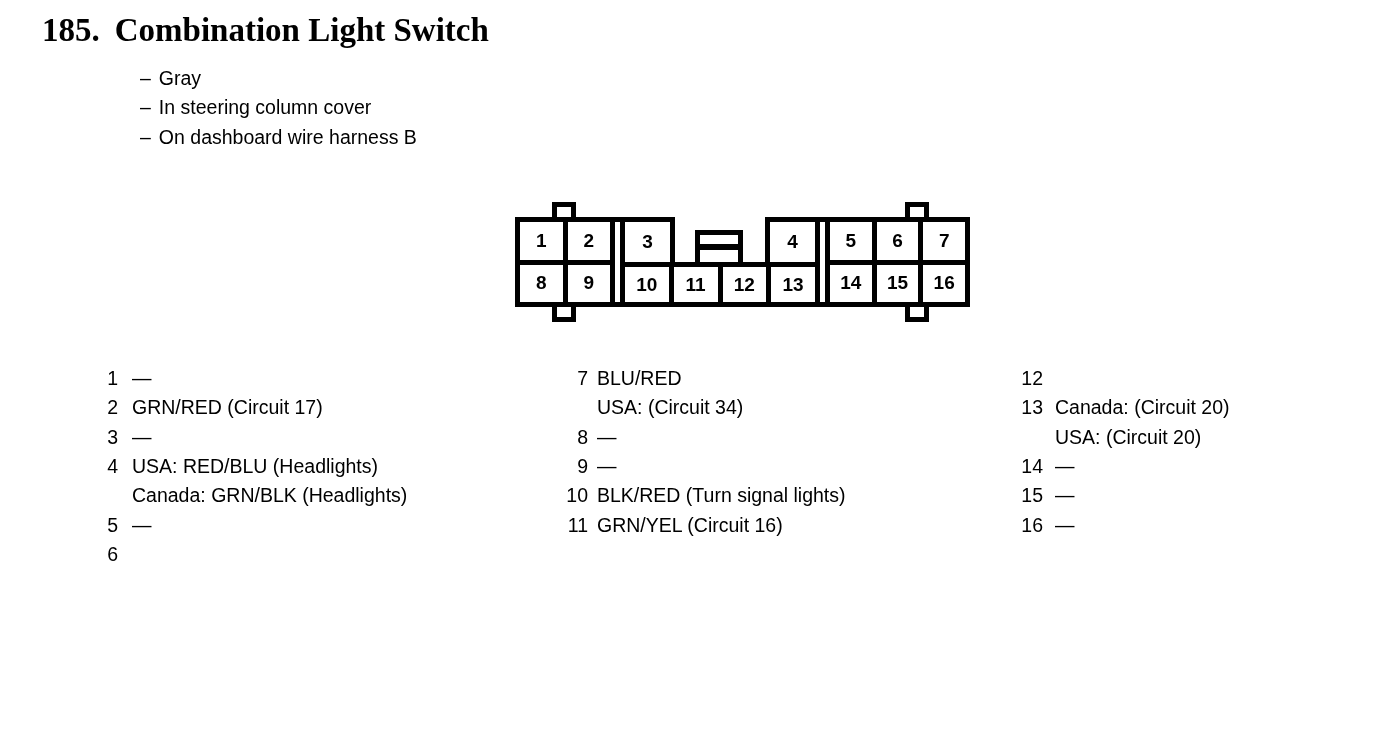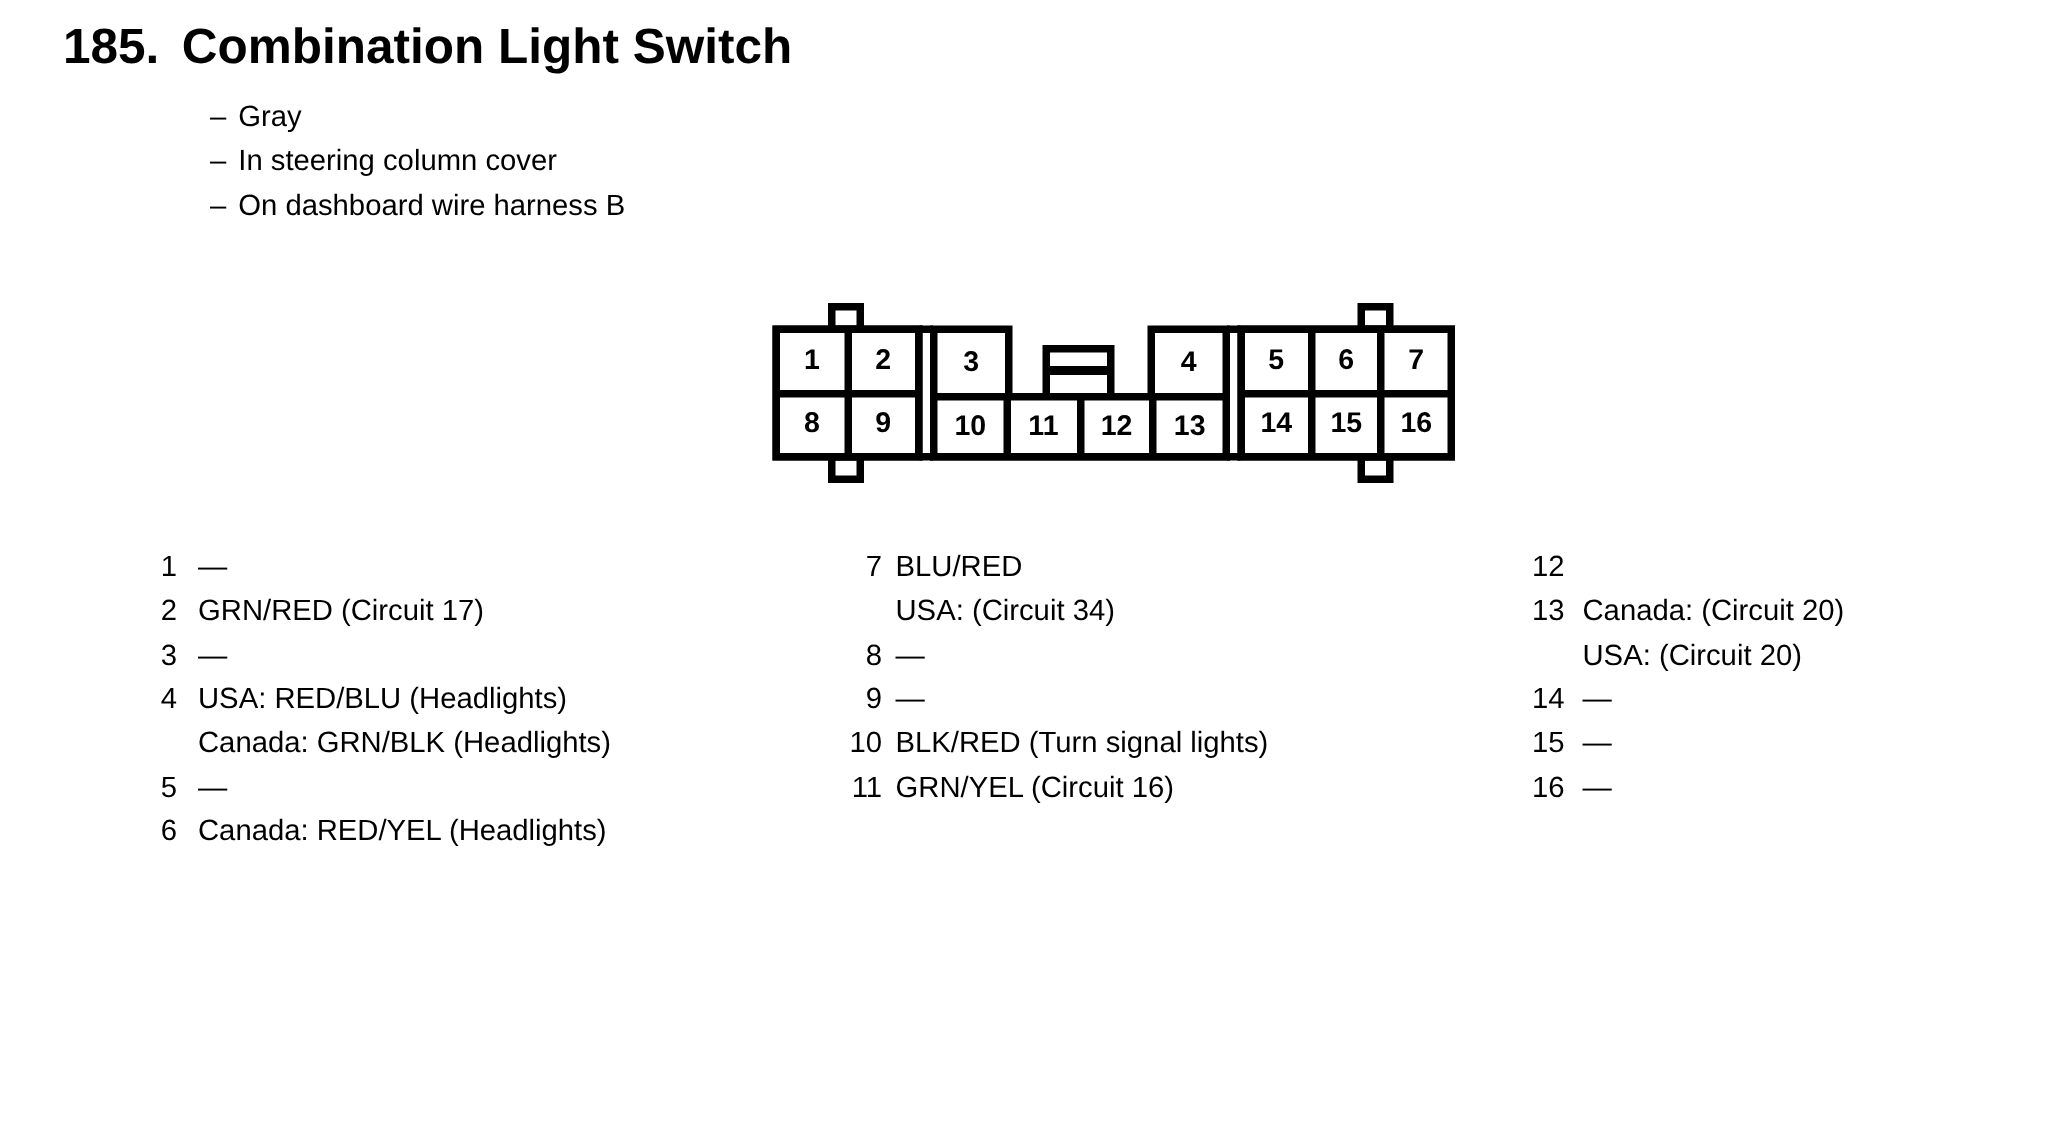--- a/index.html
+++ b/index.html
@@ -6,21 +6,21 @@
   body {
     width:1376px; height:748px; position:relative;
     background:#ffffff; color:#000;
     font-family:"Liberation Sans", sans-serif;
     overflow:hidden;
   }
 
   
   .title {
     position:absolute; left:42px; top:12px;
-    font-size:33px; font-weight:bold; white-space:nowrap;
+    font-size:33px; font-weight:bold; white-space:nowrap;font-family:Liberation Serif, serif;
   }
   .title .sec-num { margin-right:15px; }
 
   .notes { position:absolute; left:140px; top:64px; font-size:19.5px; line-height:29.4px; }
   .note-row { display:flex; white-space:nowrap; }
   .note-dash { margin-right:8px; }
 
   
   .connector { position:absolute; left:515px; top:202px; width:455px; height:120px; }
   .connector * { box-sizing:border-box; }
@@ -171,21 +171,20 @@
     </div>
     <div class="pin-entry">
       <span class="pin-num">5</span>
       <div class="pin-lines">
         <div class="pin-line">—</div>
       </div>
     </div>
     <div class="pin-entry">
       <span class="pin-num">6</span>
       <div class="pin-lines">
-        <div class="pin-line">Canada: RED/YEL (Headlights)</div>
       </div>
     </div>
   </div>
 <div class="pin-col" id="pin-col-1">
     <div class="pin-entry">
       <span class="pin-num">7</span>
       <div class="pin-lines">
         <div class="pin-line">BLU/RED</div>
         <div class="pin-line">USA: (Circuit 34)</div>
       </div>

